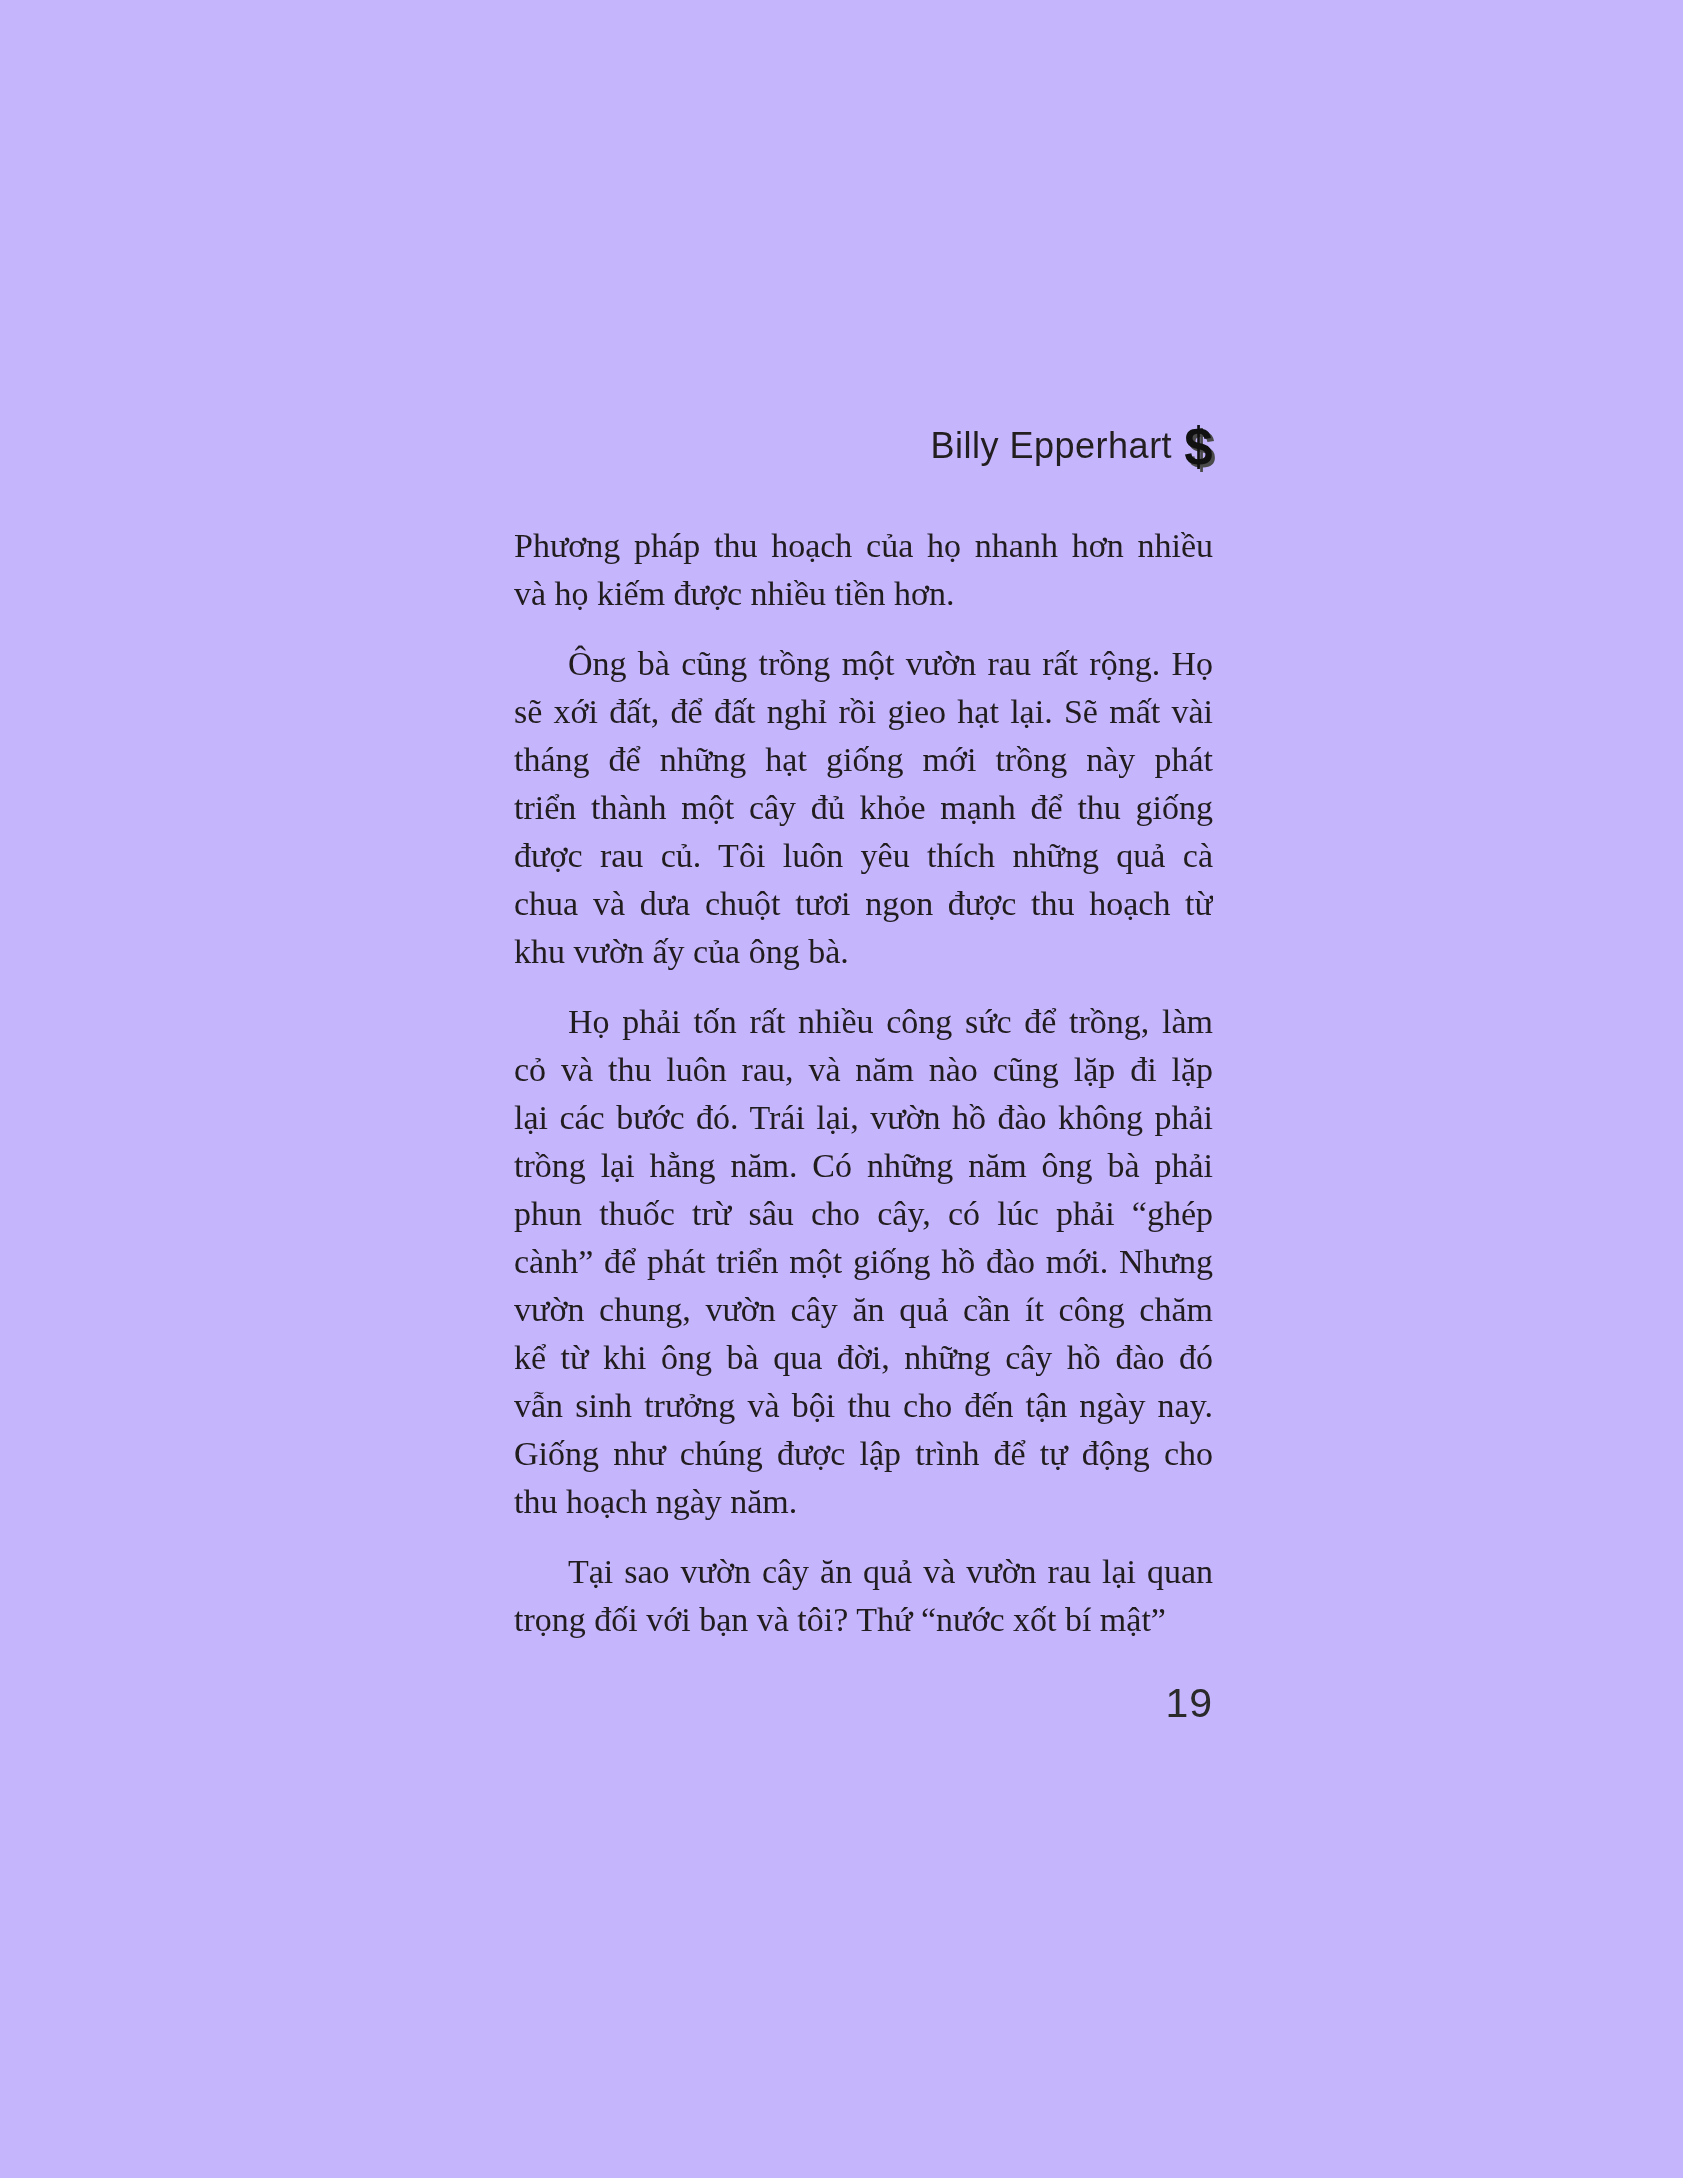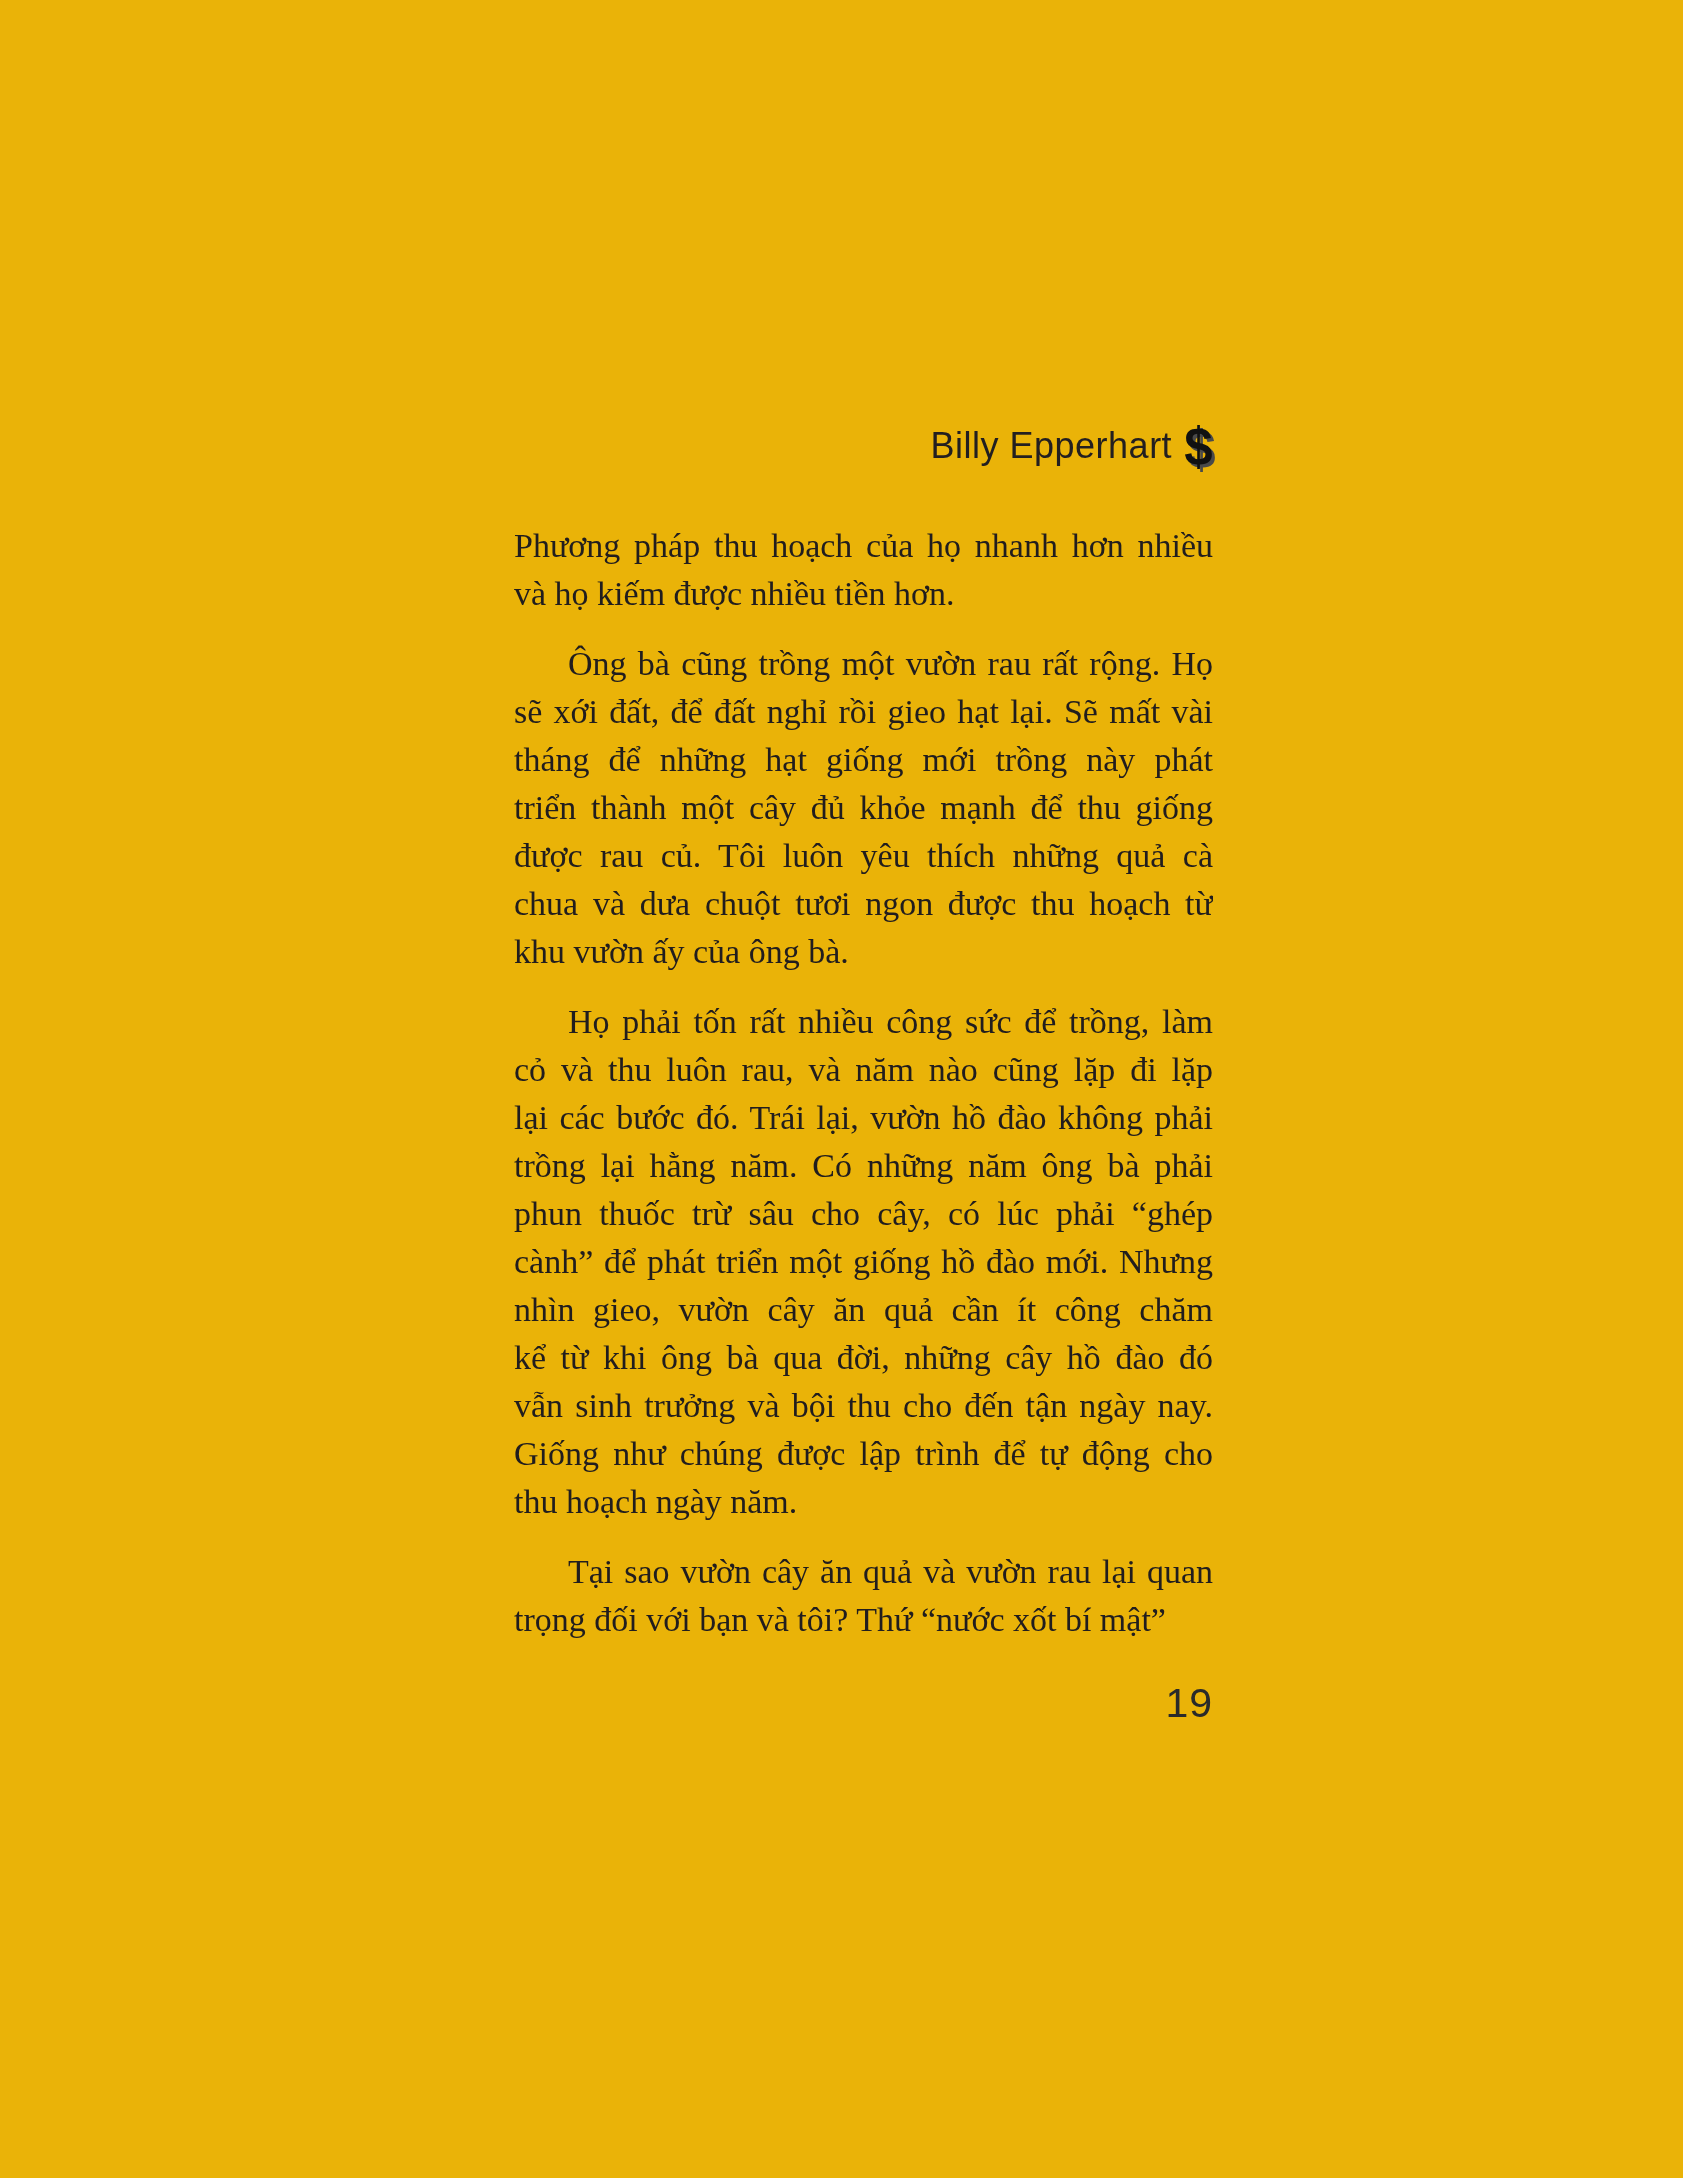--- a/index.html
+++ b/index.html
@@ -4,21 +4,21 @@
 <style>
   html, body {
     margin: 0;
     padding: 0;
     background: #ffffff;
   }
   .page {
     position: relative;
     width: 1683px;
     height: 2178px;
-    background: #eab308;
+    background: #c4b5fd;
     overflow: hidden;
   }
   .column {
     position: absolute;
     left: 498px;
     top: 420px;
     width: 715px;
   }
   .running-header {
     text-align: right;
@@ -99,21 +99,21 @@
           <div class="bline">chua và dưa chuột tươi ngon được thu hoạch từ</div>
           <div class="bline lastline">khu vườn ấy của ông bà.</div>
         </div>
         <div class="para">
           <div class="bline ind">Họ phải tốn rất nhiều công sức để trồng, làm</div>
           <div class="bline">cỏ và thu luôn rau, và năm nào cũng lặp đi lặp</div>
           <div class="bline">lại các bước đó. Trái lại, vườn hồ đào không phải</div>
           <div class="bline">trồng lại hằng năm. Có những năm ông bà phải</div>
           <div class="bline">phun thuốc trừ sâu cho cây, có lúc phải “ghép</div>
           <div class="bline">cành” để phát triển một giống hồ đào mới. Nhưng</div>
-          <div class="bline">nhìn gieo, vườn cây ăn quả cần ít công chăm</div>
+          <div class="bline">vườn chung, vườn cây ăn quả cần ít công chăm</div>
           <div class="bline">kể từ khi ông bà qua đời, những cây hồ đào đó</div>
           <div class="bline">vẫn sinh trưởng và bội thu cho đến tận ngày nay.</div>
           <div class="bline">Giống như chúng được lập trình để tự động cho</div>
           <div class="bline lastline">thu hoạch ngày năm.</div>
         </div>
         <div class="para">
           <div class="bline ind">Tại sao vườn cây ăn quả và vườn rau lại quan</div>
           <div class="bline lastline">trọng đối với bạn và tôi? Thứ “nước xốt bí mật”</div>
         </div>
       </div>

